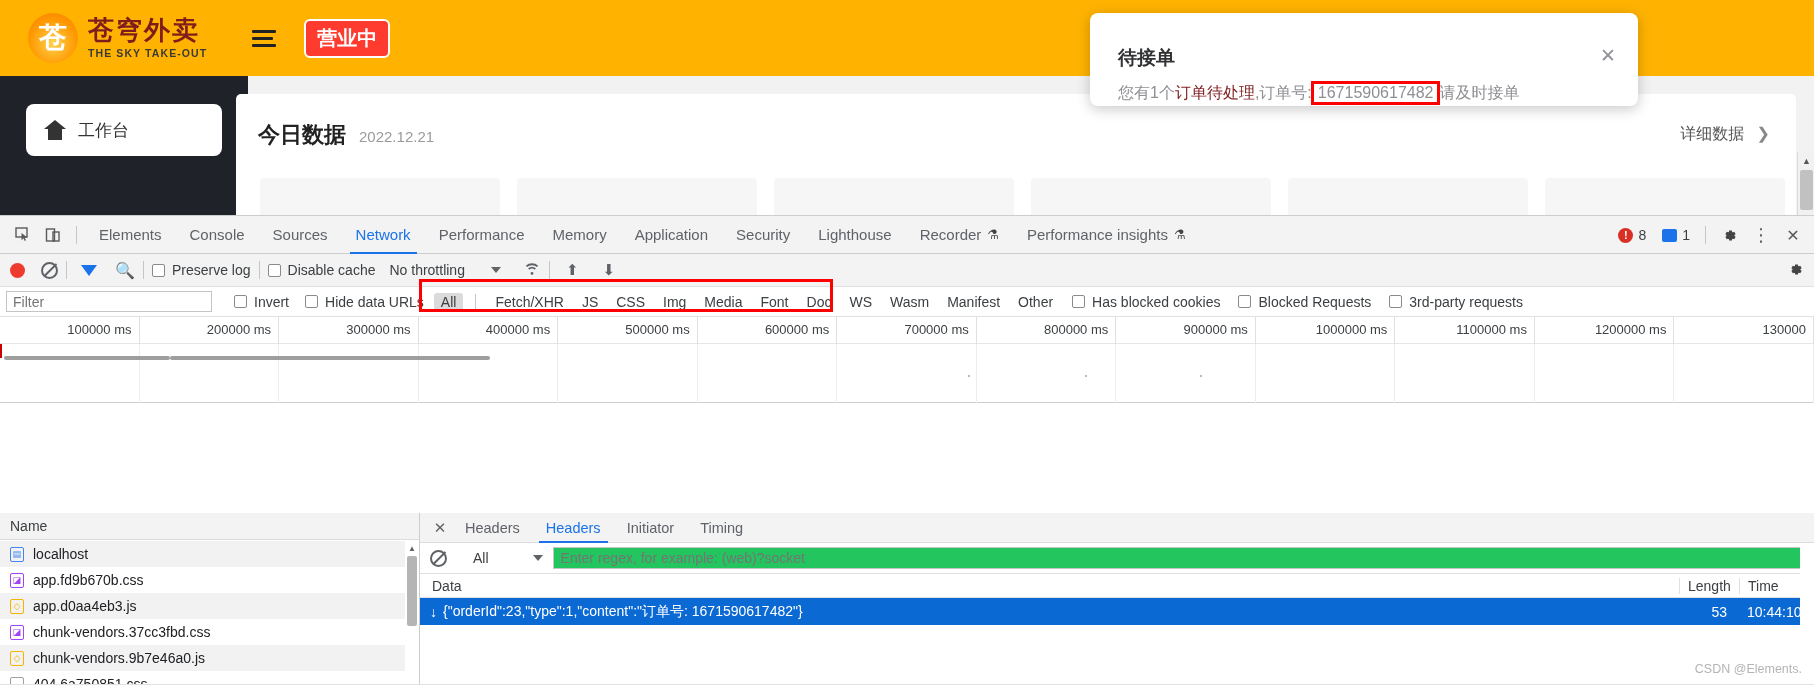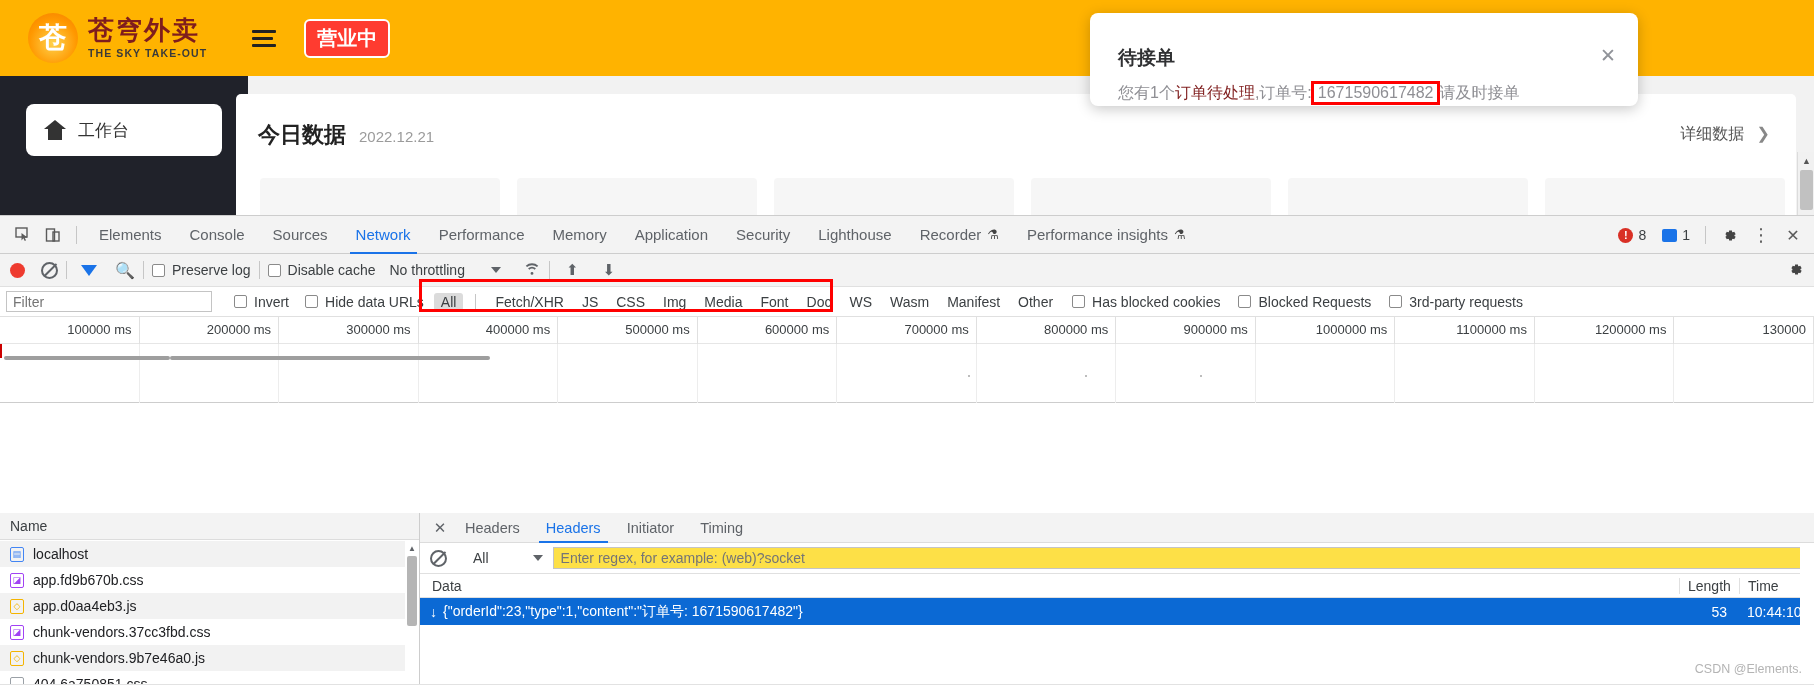--- a/index.html
+++ b/index.html
@@ -162,21 +162,21 @@
   .lp-scroll .thumb { position: absolute; left: 2px; top: 15px; width: 10px; height: 70px; background: #b5b5b5; border-radius: 2px; }
 
   .pane-right { flex: 1; position: relative; background: #fff; }
   .rp-tabs { height: 30px; background: #f3f3f3; border-bottom: 1px solid #dcdcdc; display: flex; align-items: center; padding-left: 8px; }
   .rp-close { width: 24px; height: 24px; display: flex; align-items: center; justify-content: center; color: #5f6368; font-size: 15px; cursor: pointer; }
   .rp-tab { height: 30px; display: flex; align-items: center; padding: 0 13px; font-size: 14.5px; color: #5f6368; cursor: pointer; position: relative; }
   .rp-tab.active { color: #1a73e8; }
   .rp-tab.active:after { content: ""; position: absolute; left: 6px; right: 6px; bottom: 0; height: 2px; background: #1a73e8; }
   .rp-toolbar { height: 31px; background: #fff; border-bottom: 1px solid #e0e0e0; display: flex; align-items: center; padding-left: 10px; gap: 10px; }
   .rp-regex {
-    flex: 1; margin-right: 12px; height: 22px; border: 1px solid #c4c4c4; background: #fde047;
+    flex: 1; margin-right: 12px; height: 22px; border: 1px solid #c4c4c4; background: #22c55e;
     font-size: 14px; padding: 0 7px; color: #3c4043; outline: none; font-family: "Liberation Sans", sans-serif;
   }
   .rp-regex::placeholder { color: #757575; }
   .rp-all { font-size: 14px; color: #3c4043; }
   .msg-head { height: 24px; background: #fff; border-bottom: 1px solid #e0e0e0; display: flex; align-items: center; font-size: 14px; color: #3c4043; }
   .msg-head .c-data { flex: 1; padding-left: 12px; }
   .msg-head .c-len { width: 60px; border-left: 1px solid #e0e0e0; padding-left: 8px; }
   .msg-head .c-time { width: 75px; border-left: 1px solid #e0e0e0; padding-left: 8px; }
   .msg-row { height: 27px; display: flex; align-items: center; background: #0b69d4; color: #fff; font-size: 14px; }
   .msg-row .c-data { flex: 1; padding-left: 10px; display: flex; align-items: center; gap: 6px; white-space: nowrap; }

